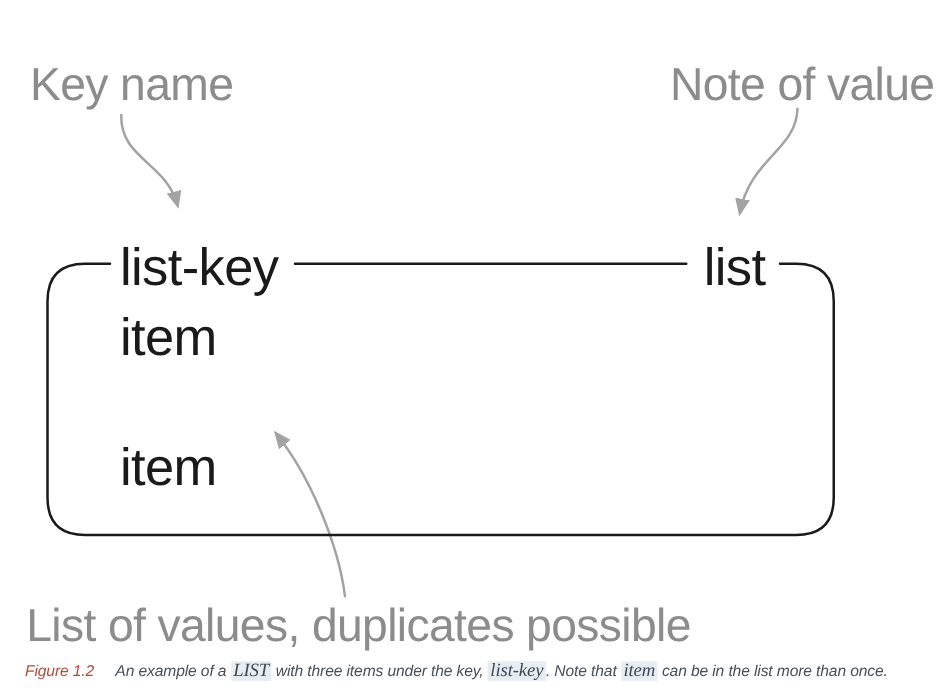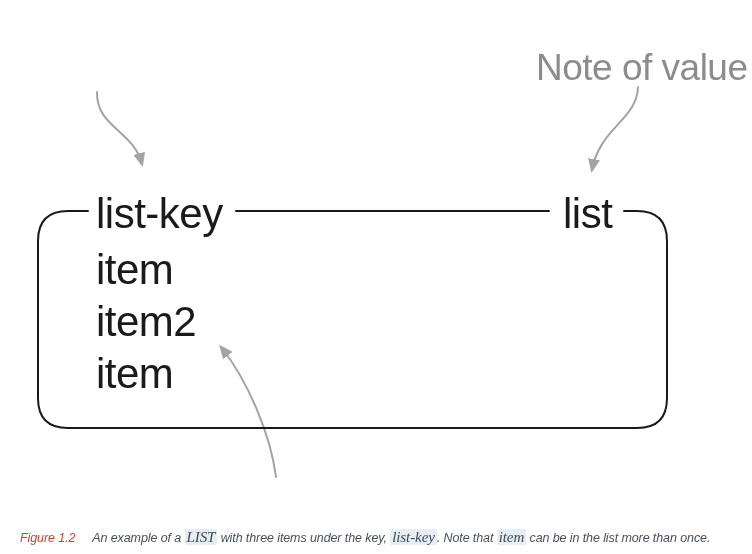--- a/index.html
+++ b/index.html
@@ -46,29 +46,30 @@
 
     <path d="M 638 87 C 637 120, 600 127, 592 170" fill="none" stroke-width="2" stroke-linecap="round" marker-end="url(#arrowhead)" stroke="#a3a3a3"></path>
 
     <path d="M 276 477 C 271 437, 249 382, 221 347" fill="none" stroke-width="2" stroke-linecap="round" marker-end="url(#arrowhead)" stroke="#a3a3a3"></path>
 
     <path d="M 88 211 H 68 Q 38 211 38 241 V 398 Q 38 428 68 428 H 637 Q 667 428 667 398 V 241 Q 667 211 637 211 H 624" fill="none" stroke-width="2" stroke-linecap="round" stroke="#1a1a1a"></path>
 
     <path d="M 236 211 H 549" fill="none" stroke-width="2" stroke-linecap="round" stroke="#1a1a1a"></path>
   </svg>
 
+  <div class="annotation" style="left: 24px; top: 49px; color: rgb(140, 140, 140);">Key name</div>
 
   <div class="annotation" style="left: 536px; top: 49px; color: rgb(140, 140, 140);">Note of value</div>
 
   <div class="box-text" style="left: 96px; top: 193px; color: rgb(26, 26, 26);">list-key</div>
 
   <div class="box-text" style="left: 563px; top: 193px; color: rgb(26, 26, 26);">list</div>
 
   <div class="box-text" style="left: 96px; top: 249px; color: rgb(26, 26, 26);">item</div>
 
-  <div class="box-text" style="left: 96px; top: 301px; color: rgb(26, 26, 26);">item2</div>
 
   <div class="box-text" style="left: 96px; top: 353px; color: rgb(26, 26, 26);">item</div>
 
+  <div class="annotation" style="left: 21px; top: 482px; color: rgb(140, 140, 140);">List of values, duplicates possible</div>
 
   <div class="caption" style="color: rgb(70, 80, 90);"><span class="fig-label" style="color: rgb(183, 74, 56);">Figure 1.2</span><span>An example of a </span><span class="code" style="background-color: rgb(230, 237, 243);">LIST</span><span> with three items under the key, </span><span class="code" style="background-color: rgb(230, 237, 243);">list-key</span><span>. Note that </span><span class="code" style="background-color: rgb(230, 237, 243);">item</span><span> can be in the list more than once.</span></div>
 
 </div>
 
 </body></html>

